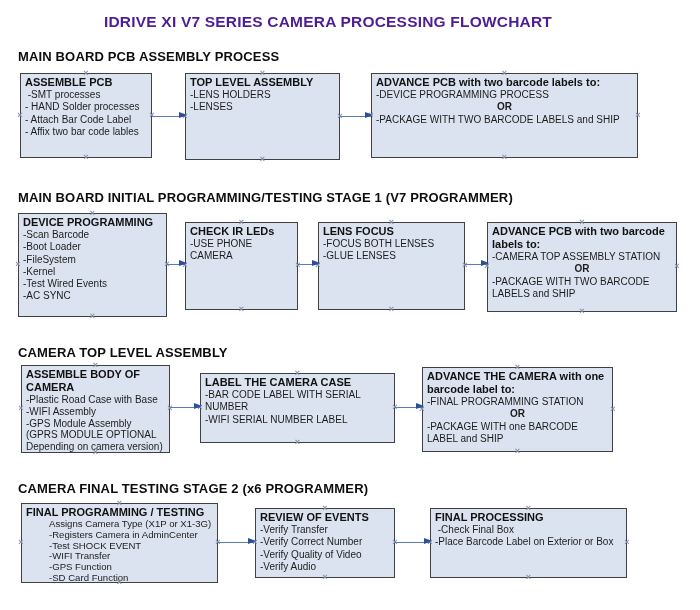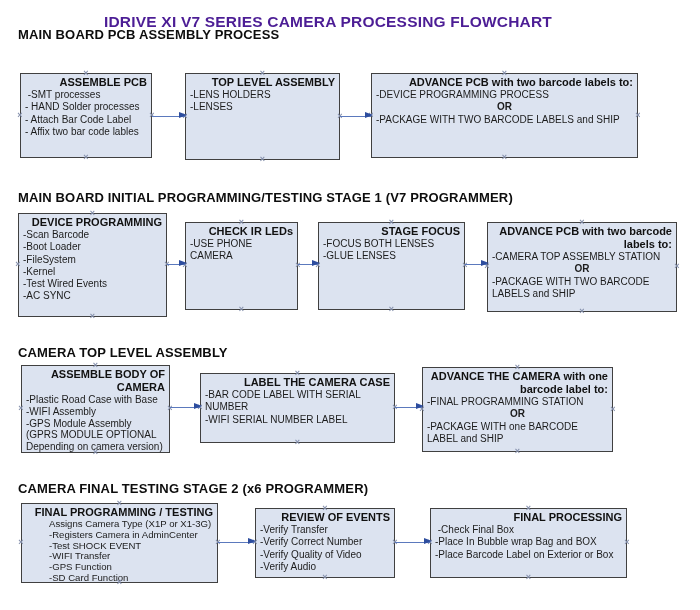--- a/index.html
+++ b/index.html
@@ -13,21 +13,21 @@
   .section-heading{
     position:absolute;left:18px;font-size:13px;font-weight:bold;color:#0d0d0d;
     letter-spacing:.15px;white-space:nowrap;
   }
 
   .node{
     position:absolute;background:var(--box_fill,#dce3f0);
     border:1.5px solid var(--box_border,#404040);
     box-sizing:border-box;padding:2px 4px;color:#1c1c1c;
   }
-  .node-title{font-size:11px;font-weight:bold;line-height:13px;color:#111;text-align:right;}
+  .node-title{font-size:11px;font-weight:bold;line-height:13px;color:#111;}
   .line{font-size:10px;line-height:12.3px;}
   .snug .line{line-height:11.8px;}
   .tight .line{line-height:10.8px;font-size:9.6px;margin-left:23px;}
   .line.bold{font-weight:bold;text-align:center;}
 
   .handle{
     position:absolute;font-size:9px;line-height:9px;height:9px;width:8px;
     color:var(--handle,#8691ad);font-weight:bold;text-align:center;pointer-events:none;
   }
   .h-t{top:-5px;left:calc(50% - 4px);}
@@ -42,21 +42,21 @@
     border-top:3.8px solid transparent;border-bottom:3.8px solid transparent;
   }
 </style>
 </head>
 <body>
 
 <div class="canvas">
 
   <div class="page-title">IDRIVE XI V7 SERIES CAMERA PROCESSING FLOWCHART</div>
 
-  <div class="section-heading" style="top:27px">MAIN BOARD PCB ASSEMBLY PROCESS</div>
+  <div class="section-heading" style="top:49px">MAIN BOARD PCB ASSEMBLY PROCESS</div>
 
   <div class="node" style="left:20px;top:73px;width:132px;height:85px">
     <div class="node-title">ASSEMBLE PCB</div>
     <div class="node-lines">
         <div class="line">&nbsp;-SMT processes</div>
         <div class="line">- HAND Solder processes</div>
         <div class="line">- Attach Bar Code Label</div>
         <div class="line">- Affix two bar code lables</div>
       </div>
   <span class="handle h-t">×</span>
@@ -116,21 +116,21 @@
     <div class="node-lines">
         <div class="line">-USE PHONE CAMERA</div>
       </div>
   <span class="handle h-t">×</span>
       <span class="handle h-b">×</span>
       <span class="handle h-l">×</span>
       <span class="handle h-r">×</span>
     </div>
 
   <div class="node" style="left:318px;top:222px;width:147px;height:88px">
-    <div class="node-title">STAGE FOCUS</div>
+    <div class="node-title">LENS FOCUS</div>
     <div class="node-lines">
         <div class="line">-FOCUS BOTH LENSES</div>
         <div class="line">-GLUE LENSES</div>
       </div>
   <span class="handle h-t">×</span>
       <span class="handle h-b">×</span>
       <span class="handle h-l">×</span>
       <span class="handle h-r">×</span>
     </div>
 
@@ -225,21 +225,20 @@
   <span class="handle h-t">×</span>
       <span class="handle h-b">×</span>
       <span class="handle h-l">×</span>
       <span class="handle h-r">×</span>
     </div>
 
   <div class="node" style="left:430px;top:508px;width:197px;height:70px">
     <div class="node-title">FINAL PROCESSING</div>
     <div class="node-lines">
         <div class="line">&nbsp;-Check Final Box</div>
-        <div class="line">-Place In Bubble wrap Bag and BOX</div>
         <div class="line">-Place Barcode Label on Exterior or Box</div>
       </div>
   <span class="handle h-t">×</span>
       <span class="handle h-b">×</span>
       <span class="handle h-l">×</span>
       <span class="handle h-r">×</span>
     </div>
 
   <div class="arrow" style="left:218px;top:542px;width:36px"></div>
   <div class="arrow" style="left:395px;top:542px;width:35px"></div>

